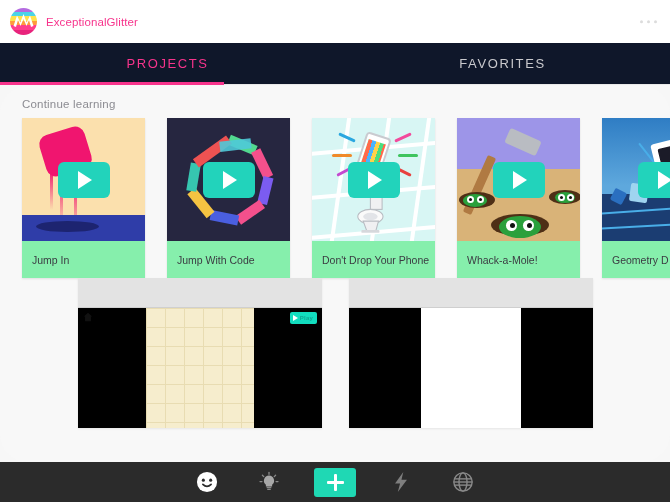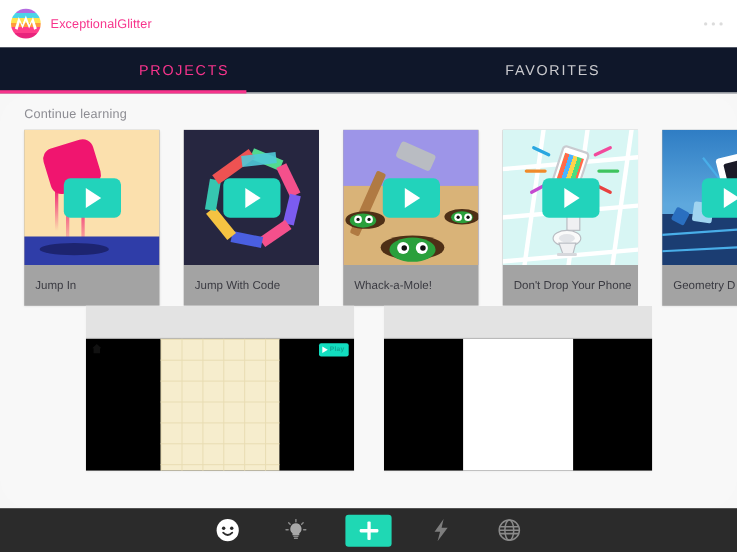--- a/index.html
+++ b/index.html
@@ -69,21 +69,21 @@
   .section-label {
     font-size:11.5px; color:#8c8c92; padding:12px 0 8px 22px;
     letter-spacing:.2px;
   }
 
   
   .learn-row {
     display:flex; gap:22px; padding-left:22px; height:160px;
   }
   .learn-card {
-    width:123px; flex:0 0 123px; background:#a3a3a3;
+    width:123px; flex:0 0 123px; background:#86efac;
     box-shadow:0 1px 2px rgba(0,0,0,.10);
     display:flex; flex-direction:column;
     cursor:pointer; overflow:hidden;
   }
   .thumb {
     width:123px; height:123px; position:relative; overflow:hidden;
   }
   .card-title {
     flex:1; display:flex; align-items:center;
     font-size:10.5px; color:#3b3b42; padding-left:10px;
@@ -269,52 +269,20 @@
               <path d="M14 32 L50 6" stroke="#ee5252"></path>
               <path d="M40 14 L74 10" stroke="#4fc9d8" opacity=".9"></path>
             </g>
           </svg>
         </div>
         <div class="play-btn">
             <div class="tri"></div>
           </div>
       </div>
       <div class="card-title">Jump With Code</div>
-    </div>
-
-    <div class="learn-card">
-      <div class="thumb">
-        <div class="art-whack">
-          <div class="dirt"></div>
-          <div class="handle"></div>
-          <div class="head"></div>
-          <div class="hole" style="left:2px;top:74px;width:36px;height:16px"></div>
-          <div class="mole" style="left:6px;top:76px;width:24px;height:13px"></div>
-          <div class="eye" style="left:10px;top:78px"></div>
-            <div class="pupil" style="left:12px;top:80px"></div>
-          <div class="eye" style="left:20px;top:78px"></div>
-            <div class="pupil" style="left:22px;top:80px"></div>
-          <div class="hole" style="left:92px;top:72px;width:32px;height:14px"></div>
-          <div class="mole" style="left:98px;top:74px;width:20px;height:11px"></div>
-          <div class="eye" style="left:101px;top:76px"></div>
-            <div class="pupil" style="left:103px;top:78px"></div>
-          <div class="eye" style="left:110px;top:76px"></div>
-            <div class="pupil" style="left:112px;top:78px"></div>
-          <div class="hole" style="left:34px;top:96px;width:58px;height:22px"></div>
-          <div class="mole" style="left:42px;top:98px;width:42px;height:22px"></div>
-          <div class="eye" style="left:49px;top:102px;width:11px;height:11px"></div>
-          <div class="pupil" style="left:53px;top:105px;width:5px;height:5px"></div>
-          <div class="eye" style="left:66px;top:102px;width:11px;height:11px"></div>
-          <div class="pupil" style="left:70px;top:105px;width:5px;height:5px"></div>
-        </div>
-        <div class="play-btn">
-            <div class="tri"></div>
-          </div>
-      </div>
-      <div class="card-title">Whack-a-Mole!</div>
     </div>
 
     <div class="learn-card">
       <div class="thumb">
         <div class="art-phone">
           <div class="gl" style="left:26px;top:-10px;width:4px;height:150px;transform:rotate(8deg)"></div>
           <div class="gl" style="left:66px;top:-10px;width:4px;height:150px;transform:rotate(8deg)"></div>
           <div class="gl" style="left:106px;top:-10px;width:4px;height:150px;transform:rotate(8deg)"></div>
           <div class="gl" style="left:-10px;top:28px;width:150px;height:4px;transform:rotate(-5deg)"></div>
           <div class="gl" style="left:-10px;top:72px;width:150px;height:4px;transform:rotate(-5deg)"></div>
@@ -338,20 +306,52 @@
         </div>
         <div class="play-btn">
             <div class="tri"></div>
           </div>
       </div>
       <div class="card-title">Don't Drop Your Phone</div>
     </div>
 
     <div class="learn-card">
       <div class="thumb">
+        <div class="art-whack">
+          <div class="dirt"></div>
+          <div class="handle"></div>
+          <div class="head"></div>
+          <div class="hole" style="left:2px;top:74px;width:36px;height:16px"></div>
+          <div class="mole" style="left:6px;top:76px;width:24px;height:13px"></div>
+          <div class="eye" style="left:10px;top:78px"></div>
+            <div class="pupil" style="left:12px;top:80px"></div>
+          <div class="eye" style="left:20px;top:78px"></div>
+            <div class="pupil" style="left:22px;top:80px"></div>
+          <div class="hole" style="left:92px;top:72px;width:32px;height:14px"></div>
+          <div class="mole" style="left:98px;top:74px;width:20px;height:11px"></div>
+          <div class="eye" style="left:101px;top:76px"></div>
+            <div class="pupil" style="left:103px;top:78px"></div>
+          <div class="eye" style="left:110px;top:76px"></div>
+            <div class="pupil" style="left:112px;top:78px"></div>
+          <div class="hole" style="left:34px;top:96px;width:58px;height:22px"></div>
+          <div class="mole" style="left:42px;top:98px;width:42px;height:22px"></div>
+          <div class="eye" style="left:49px;top:102px;width:11px;height:11px"></div>
+          <div class="pupil" style="left:53px;top:105px;width:5px;height:5px"></div>
+          <div class="eye" style="left:66px;top:102px;width:11px;height:11px"></div>
+          <div class="pupil" style="left:70px;top:105px;width:5px;height:5px"></div>
+        </div>
+        <div class="play-btn">
+            <div class="tri"></div>
+          </div>
+      </div>
+      <div class="card-title">Whack-a-Mole!</div>
+    </div>
+
+    <div class="learn-card">
+      <div class="thumb">
         <div class="art-geo">
           <div class="ln" style="left:-10px;top:90px;width:150px;transform:rotate(-4deg)"></div>
           <div class="ln" style="left:-10px;top:106px;width:150px;transform:rotate(-3deg)"></div>
           <div class="ln" style="left:20px;top:60px;width:90px;transform:rotate(52deg)"></div>
 
           <div class="sq2" style="left:10px;top:72px;width:13px;height:13px;background:#2a6fc0;transform:rotate(28deg)"></div>
           <div class="sq2" style="left:28px;top:66px;width:18px;height:18px;background:#9fd4f0;transform:rotate(8deg)"></div>
           <div class="cube" style="left:52px;top:22px;width:36px;height:36px;transform:rotate(-14deg)"></div>
           <div class="sq2" style="left:58px;top:28px;width:24px;height:24px;background:#1b1b28;transform:rotate(-14deg)"></div>
         </div>

